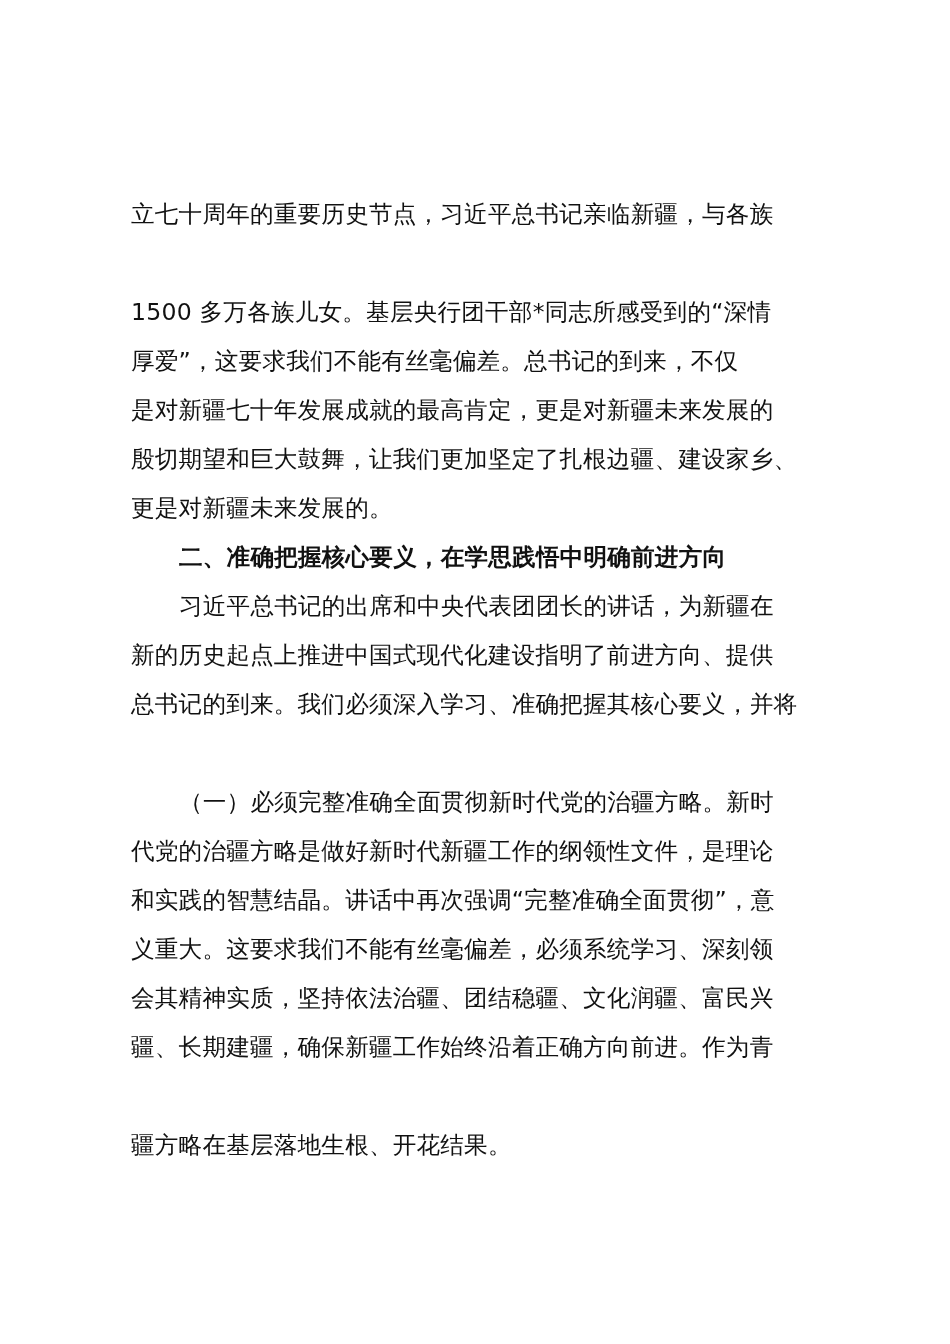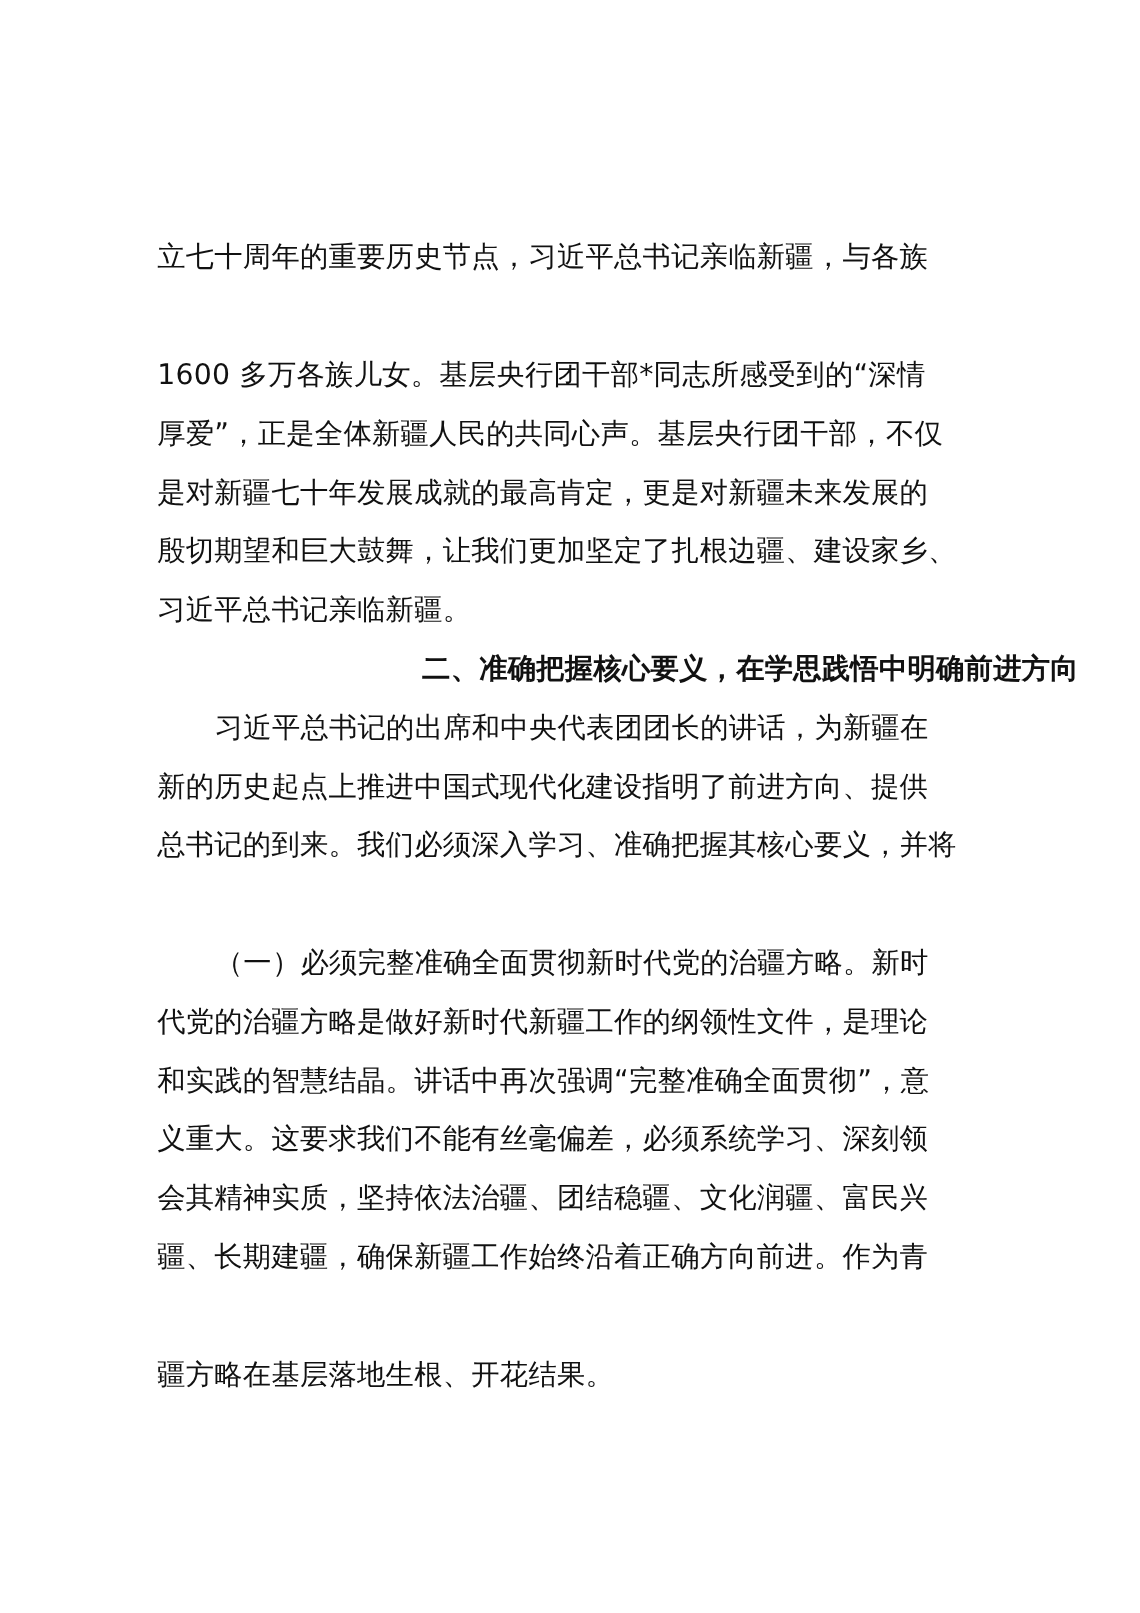--- a/index.html
+++ b/index.html
@@ -1,32 +1,32 @@
 <!DOCTYPE html>
 <html><head>
 <meta charset="utf-8">
 <style>
   html, body { margin:0; padding:0; background:#ffffff; }
   body { width:950px; height:1344px; position:relative; overflow:hidden;
          font-family:"DejaVu Sans", "Liberation Sans", sans-serif; color:#111; }
   .page { position:absolute; left:4px; top:0; width:950px; height:1344px; background:#fff;text-decoration:underline; }
   .line { position:absolute; left:127px; width:720px; height:49px; line-height:49px;
           font-size:23.6px; white-space:nowrap; letter-spacing:0.2px; }
-  .bold { font-weight:bold;text-align:right; }
+  .bold { font-weight:bold; }
 </style>
 </head>
 <body>
 
 <div class="page">
   <div class="line" style="top:190px">立七十周年的重要历史节点，习近平总书记亲临新疆，与各族</div>
-  <div class="line" style="top:288px">1600 多万各族儿女。基层央行团干部*同志所感受到的“深情</div>
-  <div class="line" style="top:337px">厚爱”，正是全体新疆人民的共同心声。基层央行团干部，不仅</div>
+  <div class="line" style="top:288px">1500 多万各族儿女。基层央行团干部*同志所感受到的“深情</div>
+  <div class="line" style="top:337px">厚爱”，这要求我们不能有丝毫偏差。总书记的到来，不仅</div>
   <div class="line" style="top:386px">是对新疆七十年发展成就的最高肯定，更是对新疆未来发展的</div>
   <div class="line" style="top:435px">殷切期望和巨大鼓舞，让我们更加坚定了扎根边疆、建设家乡、</div>
-  <div class="line" style="top:484px">习近平总书记亲临新疆。</div>
+  <div class="line" style="top:484px">更是对新疆未来发展的。</div>
   <div class="line bold" style="top:533px; left:175px">二、准确把握核心要义，在学思践悟中明确前进方向</div>
   <div class="line" style="top:582px; left:175px">习近平总书记的出席和中央代表团团长的讲话，为新疆在</div>
   <div class="line" style="top:631px">新的历史起点上推进中国式现代化建设指明了前进方向、提供</div>
   <div class="line" style="top:680px">总书记的到来。我们必须深入学习、准确把握其核心要义，并将</div>
   <div class="line" style="top:778px; left:175px">（一）必须完整准确全面贯彻新时代党的治疆方略。新时</div>
   <div class="line" style="top:827px">代党的治疆方略是做好新时代新疆工作的纲领性文件，是理论</div>
   <div class="line" style="top:876px">和实践的智慧结晶。讲话中再次强调“完整准确全面贯彻”，意</div>
   <div class="line" style="top:925px">义重大。这要求我们不能有丝毫偏差，必须系统学习、深刻领</div>
   <div class="line" style="top:974px">会其精神实质，坚持依法治疆、团结稳疆、文化润疆、富民兴</div>
   <div class="line" style="top:1023px">疆、长期建疆，确保新疆工作始终沿着正确方向前进。作为青</div>

